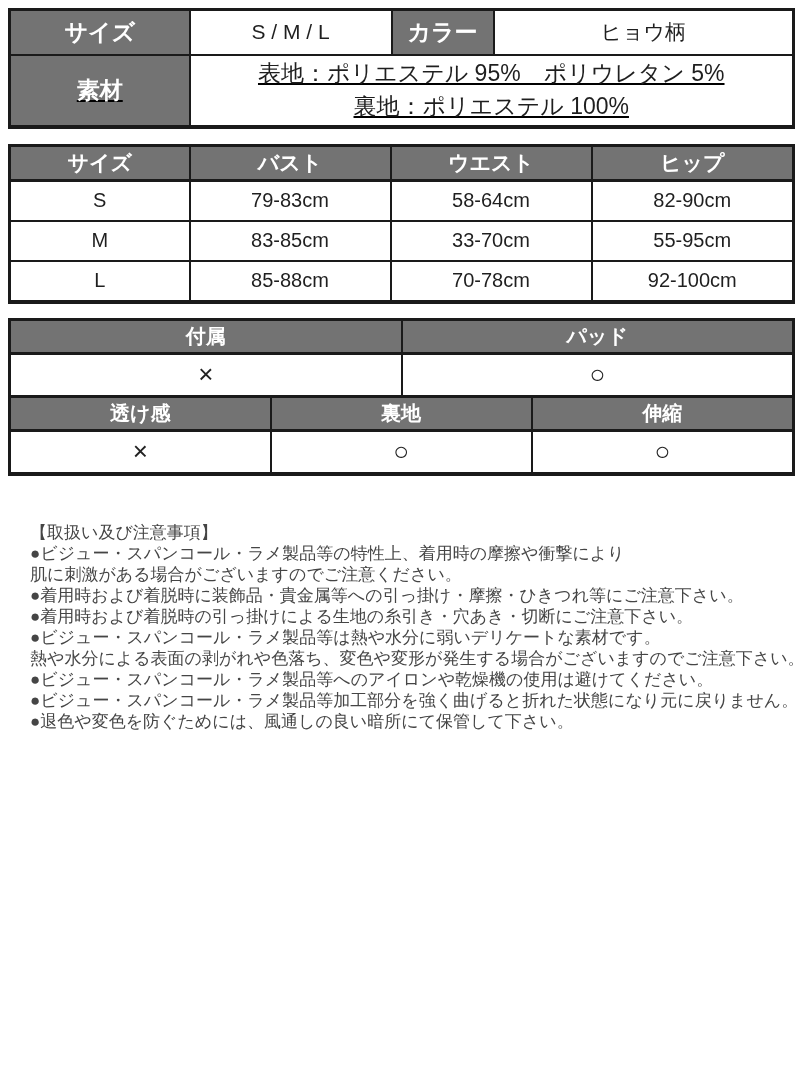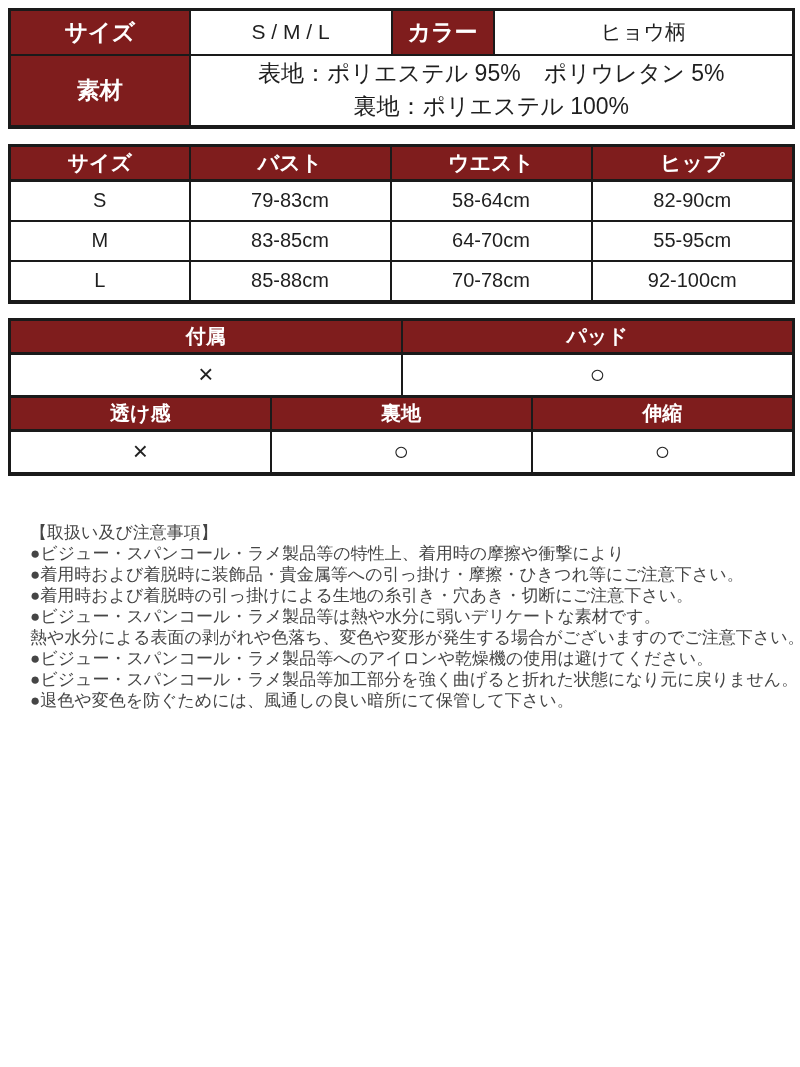--- a/index.html
+++ b/index.html
@@ -20,32 +20,32 @@
     border-bottom-width: 4px;
   }
   th, td {
     border: 2px solid #1a1a1a;
     text-align: center;
     vertical-align: middle;
     padding: 0;
     overflow: hidden;
   }
   th {
-    background: #7f1d1d;
+    background: #737373;
     color: #ffffff;
     font-weight: bold;
   }
   td { color: #1f1f1f; }
 
   
   .t1 { margin-top: 8px; }
   .t1 th { font-size: 23px; }
   .t1 td { font-size: 21px; margin-left: 42px; }
   .t1 .r1 { height: 45px; }
-  .t1 .r2 { height: 72px; }
+  .t1 .r2 { height: 72px; text-decoration: underline; }
   .t1 .material-cell { font-size: 23px; line-height: 1.45; }
   .t1 .color-head { position: relative; }
   .t1 .color-head::after {
     content: "";
     position: absolute;
     left: -3px;
     right: -3px;
     top: 100%;
     height: 10px;
     background: #595959;
@@ -117,21 +117,21 @@
   </tr>
   <tr>
     <td>S</td>
     <td>79-83cm</td>
     <td>58-64cm</td>
     <td>82-90cm</td>
   </tr>
   <tr>
     <td>M</td>
     <td>83-85cm</td>
-    <td>64-70cm</td>
+    <td>33-70cm</td>
     <td>55-95cm</td>
   </tr>
   <tr>
     <td>L</td>
     <td>85-88cm</td>
     <td>70-78cm</td>
     <td>92-100cm</td>
   </tr>
 </tbody>
   </table>
@@ -169,20 +169,21 @@
     <td>×</td>
     <td>○</td>
     <td>○</td>
   </tr>
 </tbody>
   </table>
 
 <div class="notes">
   <div>【取扱い及び注意事項】</div>
   <div>●ビジュー・スパンコール・ラメ製品等の特性上、着用時の摩擦や衝撃により</div>
+  <div>肌に刺激がある場合がございますのでご注意ください。</div>
   <div>●着用時および着脱時に装飾品・貴金属等への引っ掛け・摩擦・ひきつれ等にご注意下さい。</div>
   <div>●着用時および着脱時の引っ掛けによる生地の糸引き・穴あき・切断にご注意下さい。</div>
   <div>●ビジュー・スパンコール・ラメ製品等は熱や水分に弱いデリケートな素材です。</div>
   <div>熱や水分による表面の剥がれや色落ち、変色や変形が発生する場合がございますのでご注意下さい。</div>
   <div>●ビジュー・スパンコール・ラメ製品等へのアイロンや乾燥機の使用は避けてください。</div>
   <div>●ビジュー・スパンコール・ラメ製品等加工部分を強く曲げると折れた状態になり元に戻りません。</div>
   <div>●退色や変色を防ぐためには、風通しの良い暗所にて保管して下さい。</div>
 </div>
 
 </body></html>

